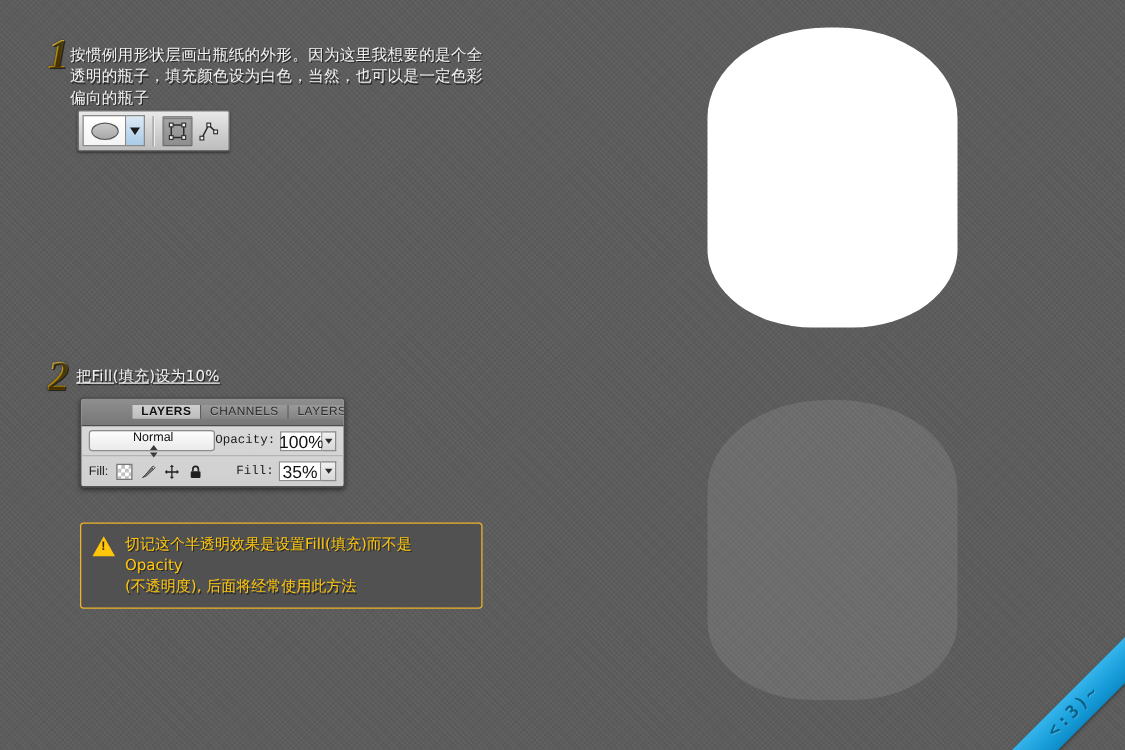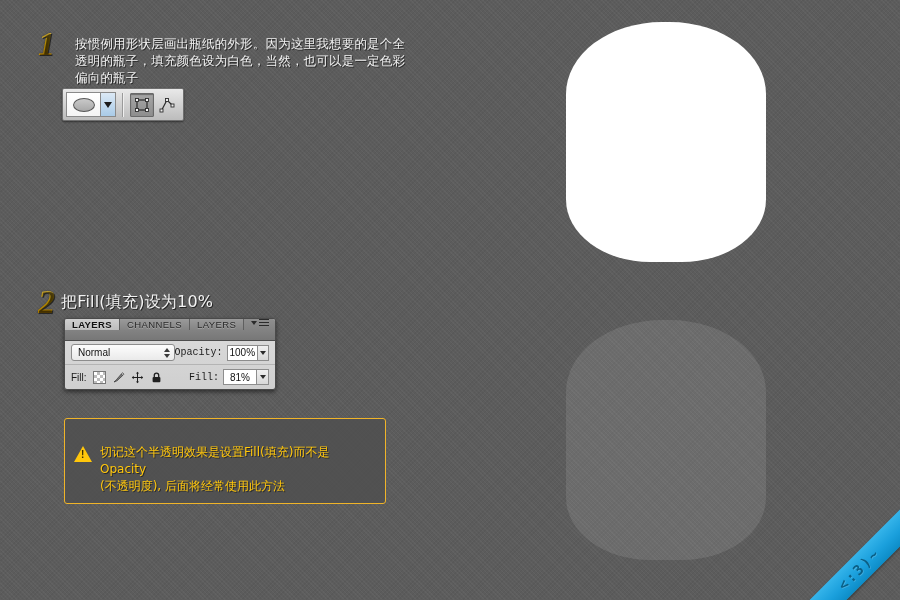--- a/index.html
+++ b/index.html
@@ -49,29 +49,30 @@
     position: absolute;
     color: #f2f2f2;
     font-family: "DejaVu Sans", "Liberation Sans", sans-serif;
     font-size: 12.5px;
     line-height: 17px;
     letter-spacing: 0.2px;
     text-shadow: 1px 1px 0 rgba(0,0,0,0.6);
     white-space: pre-wrap;
   }
   #step1-text {
-    left: 75px;
+    left: 56px;
     top: 35px;
     width: 336px;
   }
   #step2-text {
     left: 61px;
     top: 293px;
     width: 300px;
-    font-size: 16px;
+    font-size: 12px;
+    text-decoration: underline;
   }
 
   
   #shape-toolbar {
     position: absolute;
     left: 62px;
     top: 88px;
     height: 33px;
     display: flex;
     align-items: center;
@@ -144,25 +145,26 @@
     width: 212px;
     background: linear-gradient(180deg, #dddddd 0%, #cfcfcf 100%);
     border: 1px solid #4a4a4a;
     border-radius: 3px;
     box-shadow: 0 2px 4px rgba(0,0,0,0.5);
     overflow: hidden;
     box-sizing: border-box;
   }
   #panel-tabbar {
     display: flex;
-    align-items: flex-start;
+    align-items: center;
     height: 21px;
     background: linear-gradient(180deg, #8f8f8f 0%, #777777 100%);
     border-bottom: 1px solid #4d4d4d;
     position: relative;
+    padding-left: 41px;
   }
   .panel-tab {
     display: flex;
     align-items: center;
     padding: 0 7px;
     font-size: 9.5px;
     font-family: "Liberation Sans", sans-serif;
     color: #2a2a2a;
     letter-spacing: 0.4px;
     border-right: 1px solid #5f5f5f;
@@ -215,20 +217,21 @@
     display: flex;
     align-items: center;
     justify-content: space-between;
     padding: 0 4px 0 6px;
     font-size: 10px;
     color: #111;
     background: linear-gradient(180deg, #fdfdfd 0%, #eaeaea 100%);
     border: 1px solid #8d8d8d;
     border-radius: 3px;
     box-sizing: border-box;
+    flex-direction: column;
   }
   .spin-arrows {
     display: flex;
     flex-direction: column;
     gap: 2px;
     line-height: 0;
   }
   .spin-arrows .up {
     width: 0; height: 0;
     border-left: 3px solid transparent;
@@ -249,21 +252,21 @@
     padding-right: 4px;
     white-space: nowrap;
     font-family: Liberation Mono, monospace;
   }
   .num-field {
     width: 34px;
     height: 16px;
     display: flex;
     align-items: center;
     justify-content: center;
-    font-size: 10px;
+    font-size: 14px;
     color: #111;
     background: #fff;
     border: 1px solid #8d8d8d;
     box-sizing: border-box;
   }
   .num-stepper {
     width: 12px;
     height: 16px;
     display: flex;
     align-items: center;
@@ -306,21 +309,21 @@
   
   #note-box {
     position: absolute;
     left: 64px;
     top: 418px;
     width: 322px;
     min-height: 42px;
     display: flex;
     align-items: flex-start;
     gap: 8px;
-    padding: 25px 10px 8px 9px;
+    padding: 8px 10px 8px 9px;
     box-sizing: border-box;
     background: rgba(78,78,78,0.75);
     border: 1px solid #f0b429;
     border-radius: 3px;
   }
   #note-icon {
     flex: 0 0 auto;
     width: 0; height: 0;
     margin-top: 2px;
     border-left: 9px solid transparent;
@@ -494,21 +497,21 @@
       </span>
 
       <span class="lock-icon">
         <svg width="13" height="13" viewBox="0 0 13 13" aria-hidden="true">
           <path d="M4.3 6 L4.3 4.3 A2.2 2.2 0 0 1 8.7 4.3 L8.7 6" fill="none" stroke="#1f1f1f" stroke-width="1.3"></path>
           <rect x="2.6" y="5.9" width="7.8" height="5.4" rx="1" fill="#1f1f1f"></rect>
         </svg>
       </span>
 
       <span class="field-label">Fill:</span>
-      <span class="num-field">81%</span>
+      <span class="num-field">35%</span>
       <span class="num-stepper">
         <i class="caret-sm"></i>
       </span>
     </div>
   </div>
 
   <div id="note-box">
     <span id="note-icon"></span>
     <span id="note-text">切记这个半透明效果是设置Fill(填充)而不是Opacity
 (不透明度), 后面将经常使用此方法</span>

